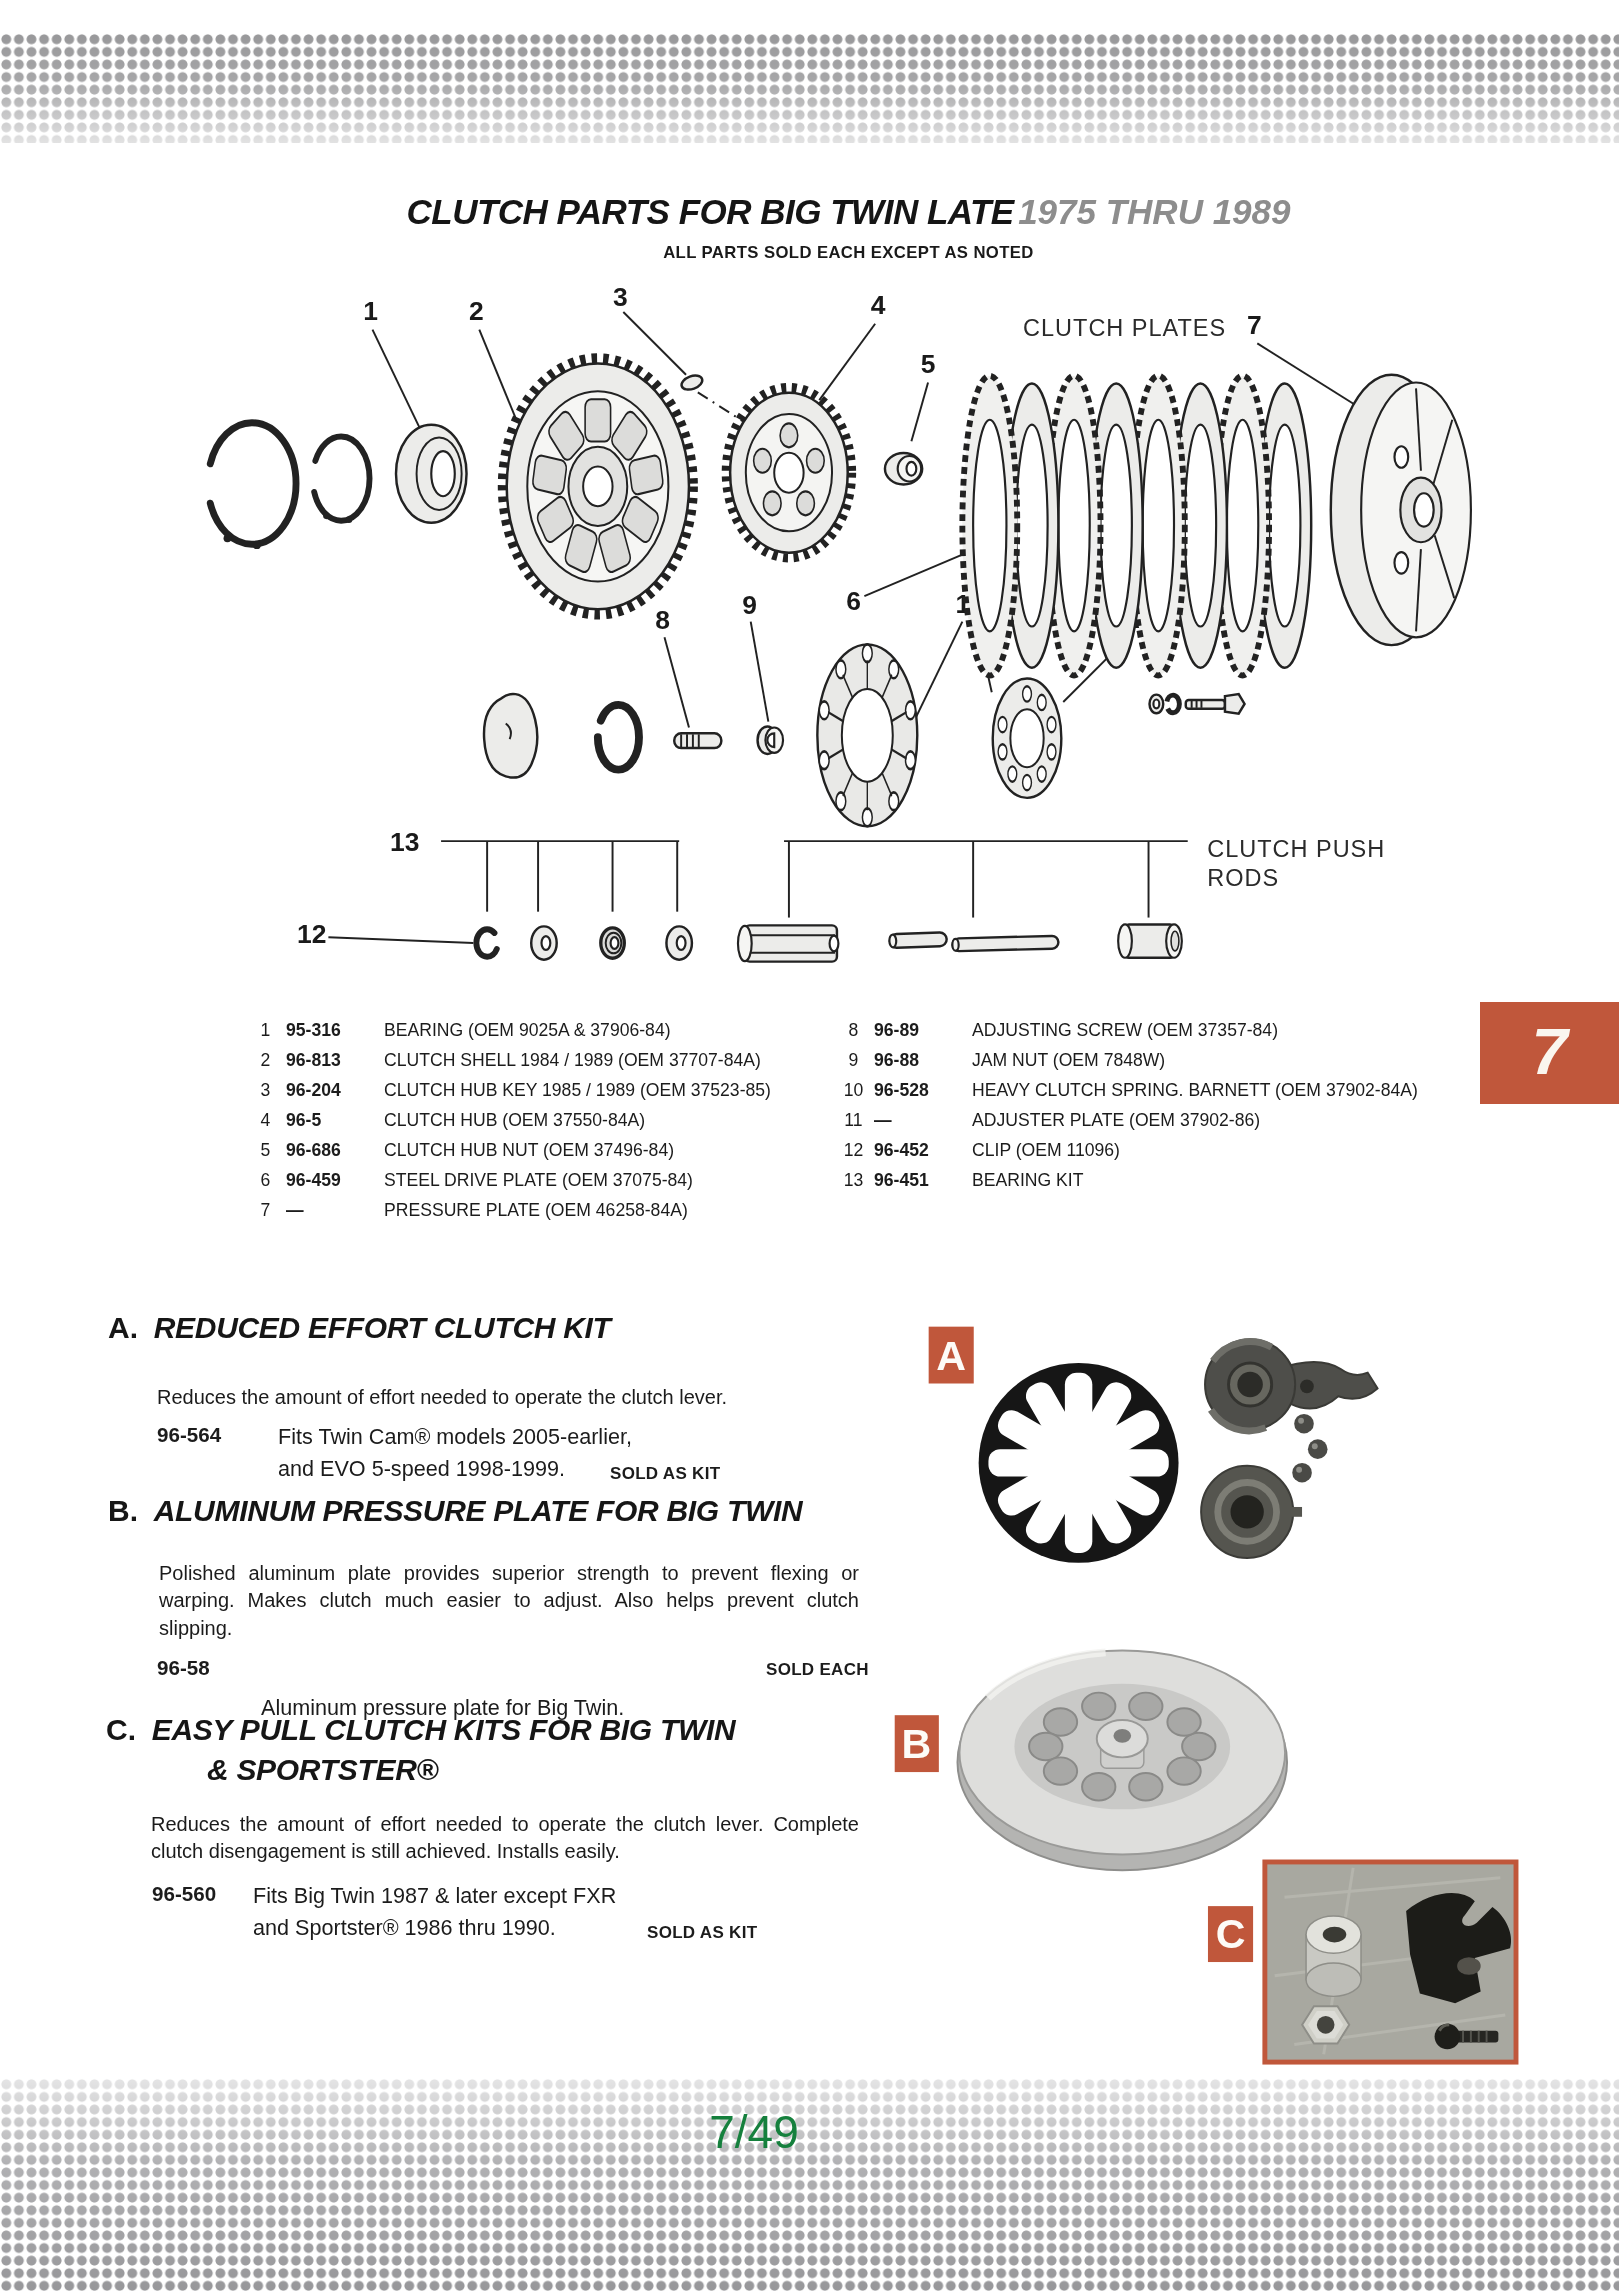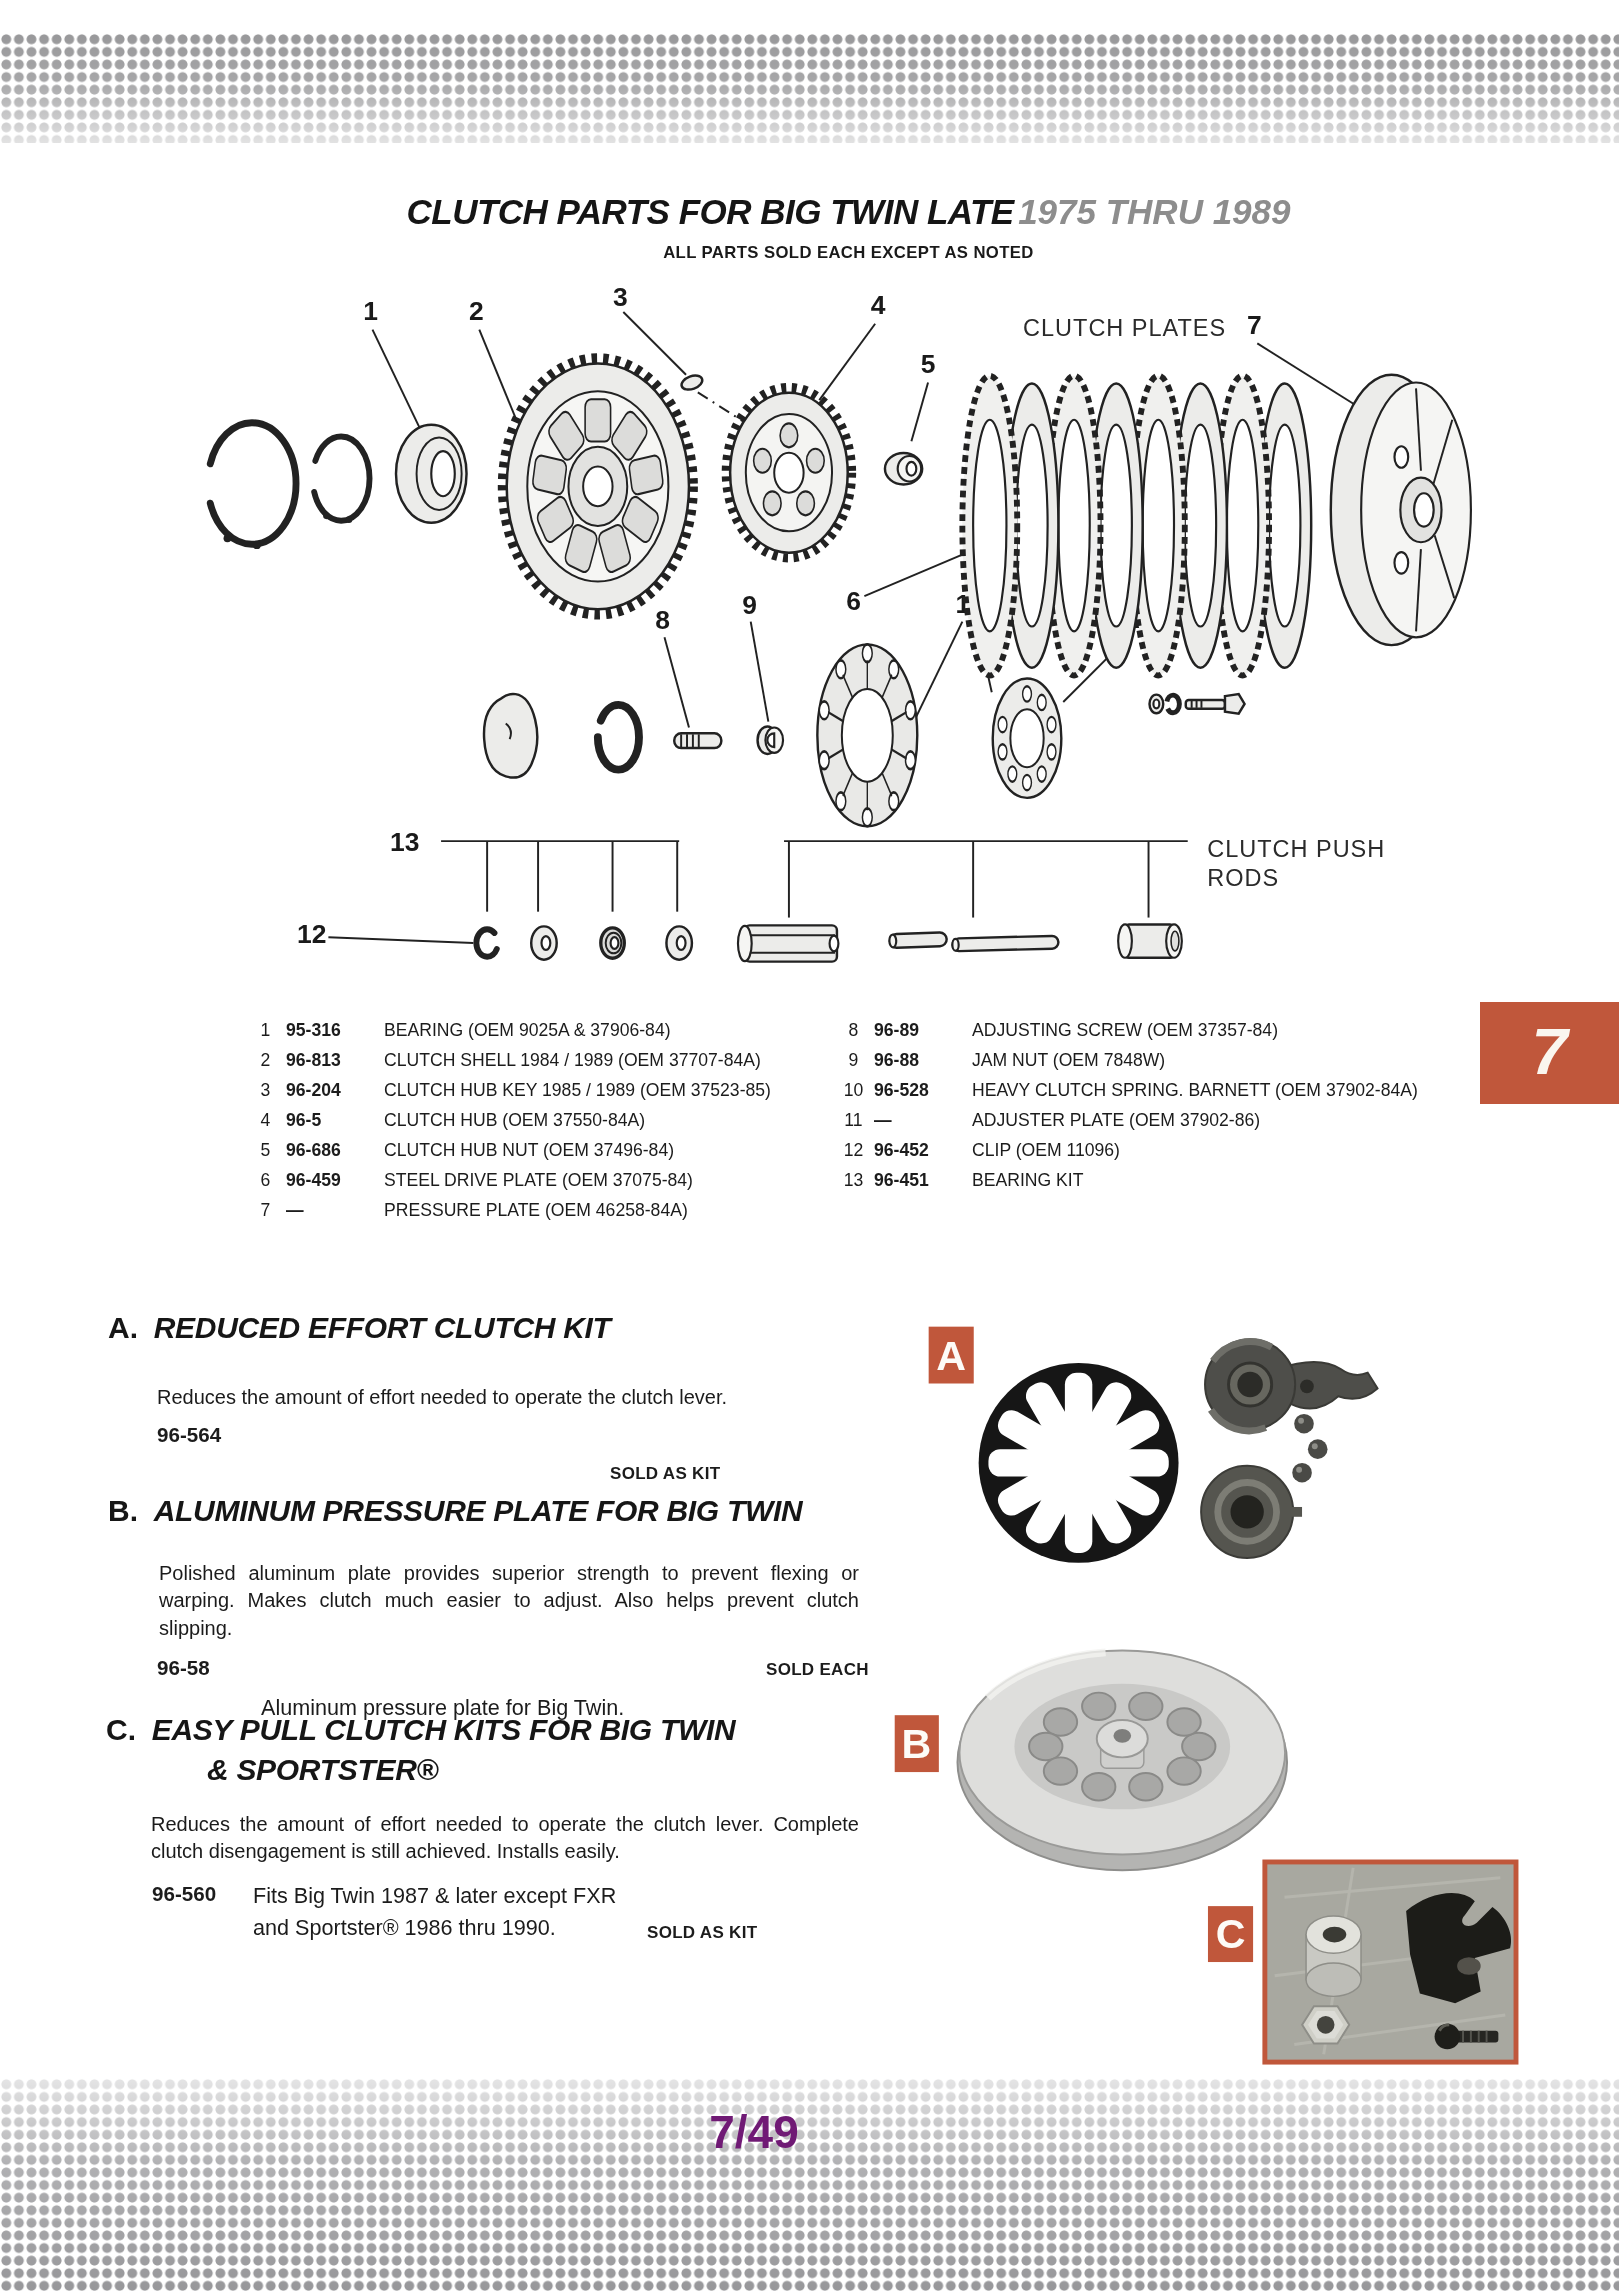--- a/index.html
+++ b/index.html
@@ -58,21 +58,21 @@
   .itxt{position:absolute;font-size:21.6px;line-height:32px;}
   .note{position:absolute;font-size:17px;font-weight:bold;letter-spacing:0.3px;}
 
   
   .figsvg{position:absolute;}
   .figbox{fill:#c0573b;}
   .figletter{font:bold 42px "Liberation Sans",sans-serif;fill:#fdfbf7;}
 
   
   .pageno{position:absolute;left:656px;top:2105px;width:196px;text-align:center;
-          font-size:46px;font-weight:bold;color:#701a75;}
+          font-size:46px;font-weight:normal;color:#15803d;}
 </style>
 </head>
 <body>
 
 <div id="page">
 
   <div class="dots dots-top"></div>
   <div class="dots dots-bottom"></div>
 
   <div class="title-wrap">
@@ -397,20 +397,24 @@
 
   <div class="tab">
     <span>7</span>
   </div>
 
   <div class="sec-head" style="left:108px;top:1311px;">
     <span class="sec-letter">A.</span><span class="sec-title">REDUCED EFFORT CLUTCH KIT</span>
   </div>
   <div class="body-txt" style="left:157px;top:1384px;width:686px;">Reduces the amount of effort needed to operate the clutch lever.</div>
   <div class="sku" style="left:157px;top:1423px;">96-564</div>
+  <div class="itxt" style="left:278px;top:1421px;">
+    <span>Fits Twin Cam® models 2005-earlier,</span><br>
+    <span>and EVO 5-speed 1998-1999.</span>
+  </div>
   <div class="note" style="left:610px;top:1464px;">SOLD AS KIT</div>
 
   <div class="sec-head" style="left:108px;top:1494px;">
     <span class="sec-letter">B.</span><span class="sec-title">ALUMINUM PRESSURE PLATE FOR BIG TWIN</span>
   </div>
   <div class="body-txt just" style="left:159px;top:1560px;width:700px;">Polished aluminum plate provides superior strength to prevent flexing or warping. Makes clutch much easier to adjust. Also helps prevent clutch slipping.</div>
   <div class="sku" style="left:157px;top:1656px;">96-58</div>
   <div class="itxt" style="left:261px;top:1654px;margin-top:38px;">Aluminum pressure plate for Big Twin.</div>
   <div class="note" style="left:766px;top:1660px;">SOLD EACH</div>
 

